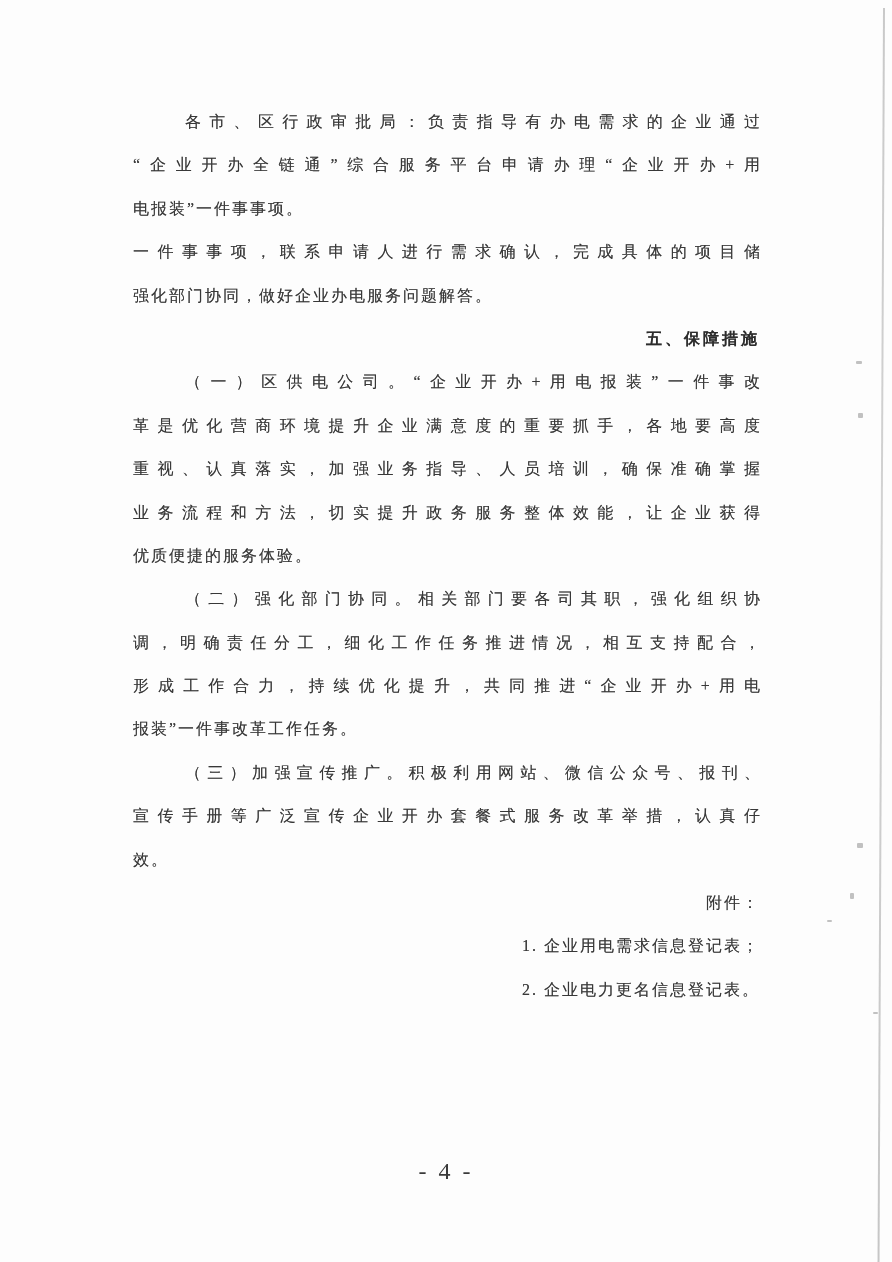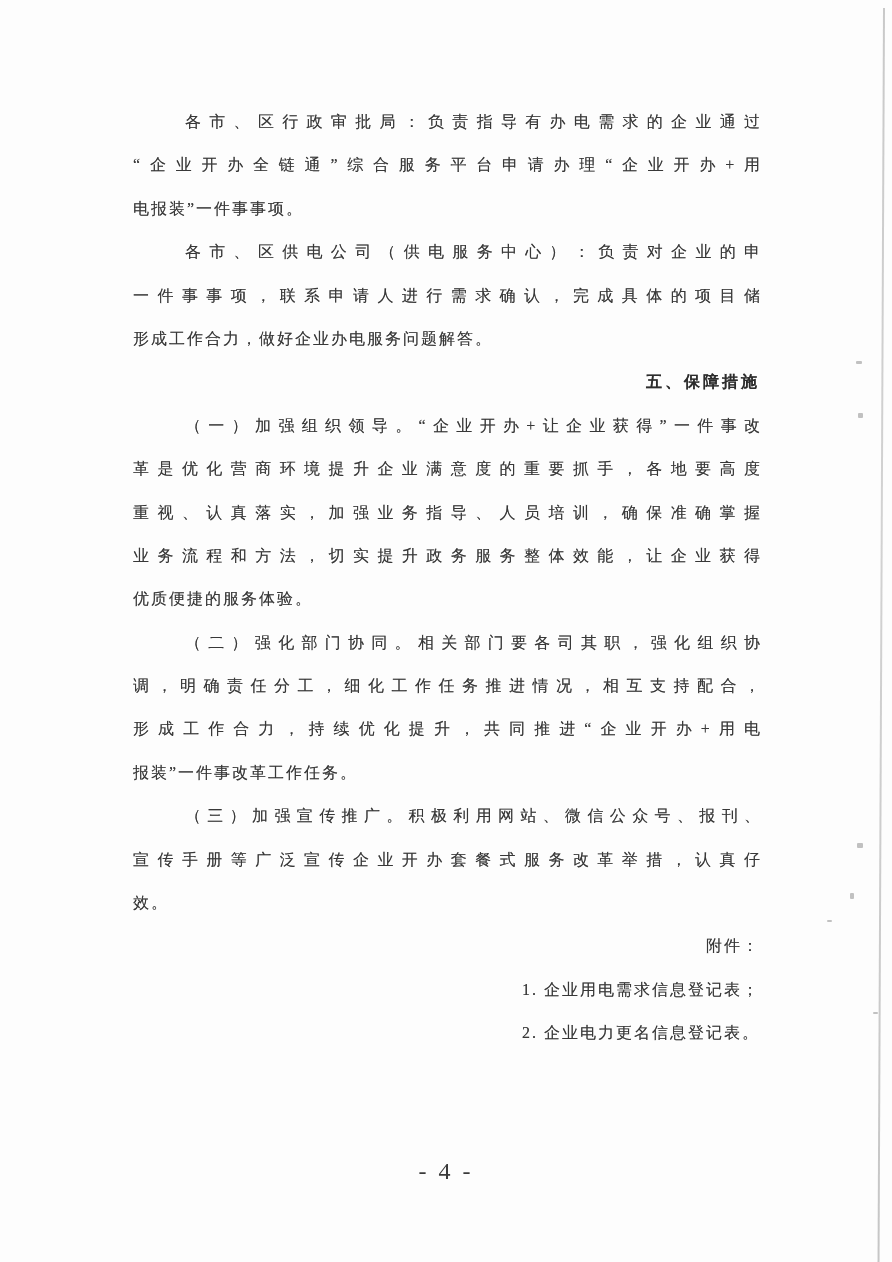--- a/index.html
+++ b/index.html
@@ -72,25 +72,24 @@
 </style>
 </head>
 <body>
 
 <div class="page">
 
   <div class="content">
     <div class="line indent just">各市、区行政审批局：负责指导有办电需求的企业通过</div>
     <div class="line just">“企业开办全链通”综合服务平台申请办理“企业开办+用</div>
     <div class="line">电报装”一件事事项。</div>
-    <div class="line indent just">各市、区供电公司（供电服务中心）：负责对企业的申</div>
     <div class="line just">一件事事项，联系申请人进行需求确认，完成具体的项目储</div>
-    <div class="line">形成工作合力，做好企业办电服务问题解答。</div>
+    <div class="line">强化部门协同，做好企业办电服务问题解答。</div>
     <div class="line indent heading">五、保障措施</div>
-    <div class="line indent just">（一）加强组织领导。“企业开办+让企业获得”一件事改</div>
+    <div class="line indent just">（一）区供电公司。“企业开办+用电报装”一件事改</div>
     <div class="line just">革是优化营商环境提升企业满意度的重要抓手，各地要高度</div>
     <div class="line just">重视、认真落实，加强业务指导、人员培训，确保准确掌握</div>
     <div class="line just">业务流程和方法，切实提升政务服务整体效能，让企业获得</div>
     <div class="line">优质便捷的服务体验。</div>
     <div class="line indent just">（二）强化部门协同。相关部门要各司其职，强化组织协</div>
     <div class="line just">调，明确责任分工，细化工作任务推进情况，相互支持配合，</div>
     <div class="line just">形成工作合力，持续优化提升，共同推进“企业开办+用电</div>
     <div class="line">报装”一件事改革工作任务。</div>
     <div class="line indent just">（三）加强宣传推广。积极利用网站、微信公众号、报刊、</div>
     <div class="line just">宣传手册等广泛宣传企业开办套餐式服务改革举措，认真仔</div>

